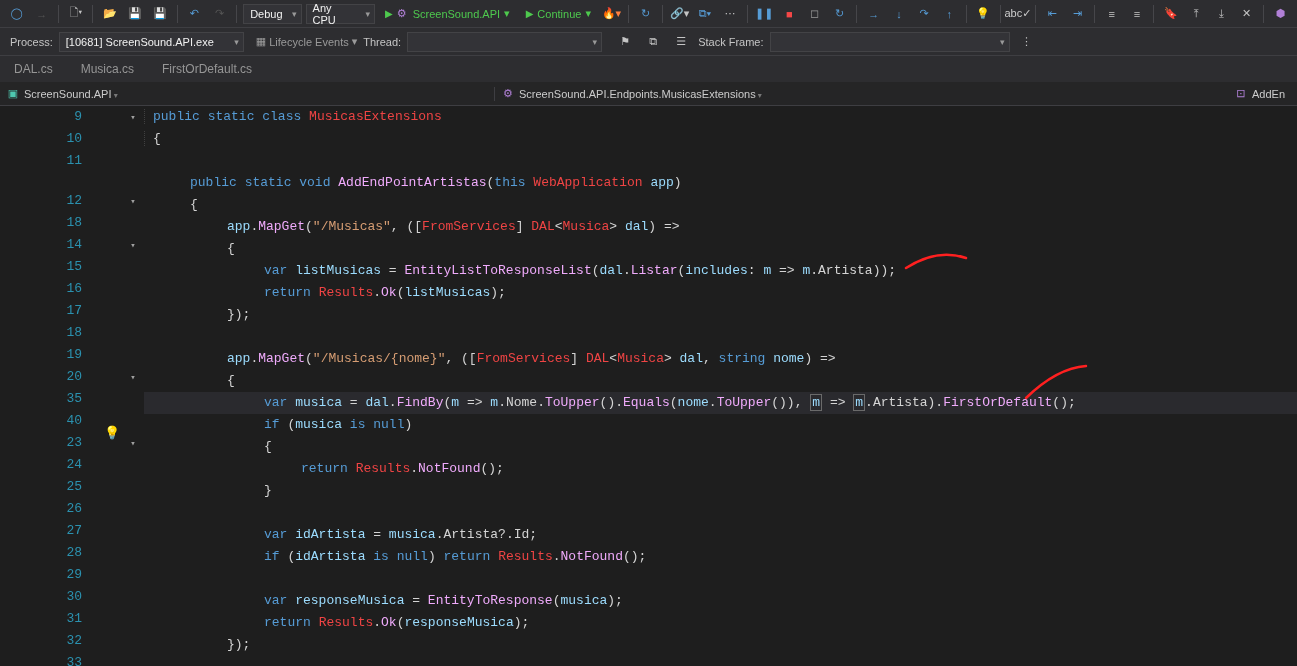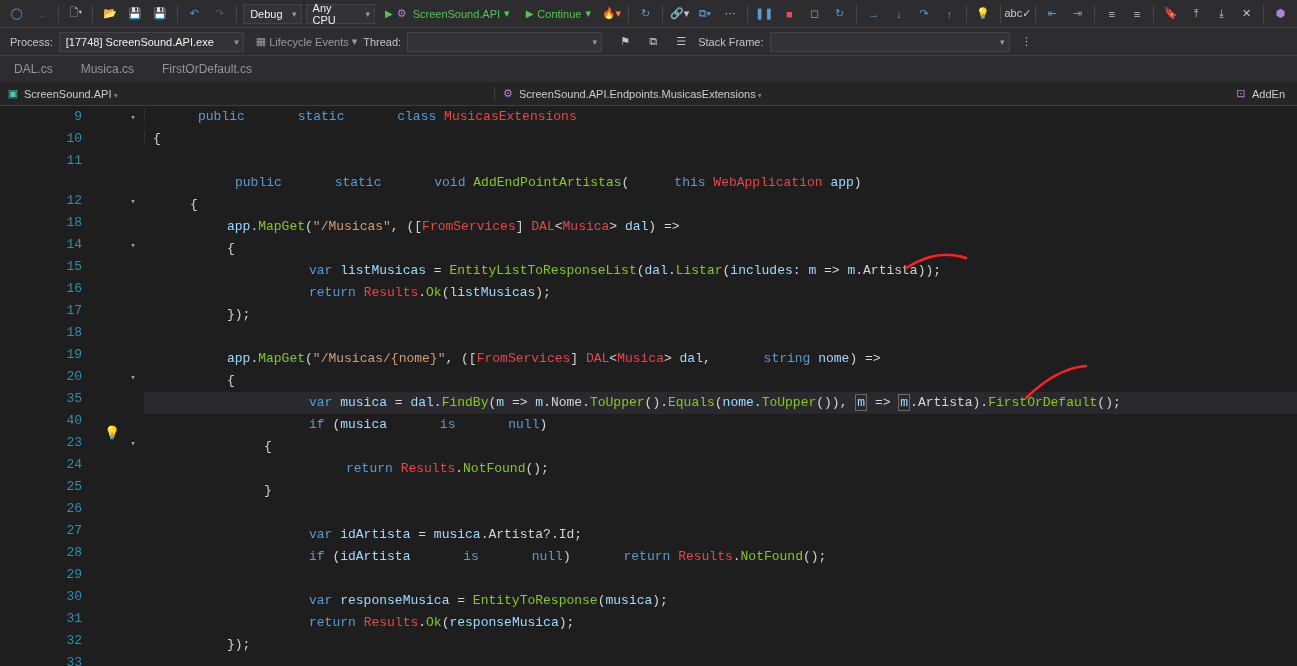--- a/index.html
+++ b/index.html
@@ -28,23 +28,23 @@
 .ctx-icon { width:14px; height:14px; display:inline-flex; align-items:center; justify-content:center; font-size:11px; }
 .editor { display:flex; height:calc(666px - 28px - 28px - 26px - 24px); background:#1e1e1e; }
 .gutter { width:100px; background:#1e1e1e; text-align:right; padding-right:18px; color:#2b91af; font-size:13px; position:relative; }
 .gutter .ln { height:22px; line-height:22px; position:relative; }
 .fold-col { width:18px; position:relative; }
 .fold-col .fold { height:22px; display:flex; align-items:center; justify-content:center; color:#a0a0a0; font-size:9px; cursor:pointer; }
 .margin-col { width:24px; position:relative; }
 .margin-col .lightbulb { position:absolute; left:4px; color:#ffcc00; font-size:13px; }
 .code { flex:1; position:relative; padding-left:2px; }
 .code .line { height:22px; line-height:22px; white-space:pre; }
-.c-kw { color:#569cd6;margin-left:45px; }
+.c-kw { color:#569cd6; }
 .c-type { color:#ef4444; }
-.c-method { color:#84cc16; }
+.c-method { color:#f0abfc; }
 .c-str { color:#d69d73; }
 .c-var { color:#9cdcfe; }
 .c-param { color:#9cdcfe; }
 .c-prop { color:#d4d4d4; }
 .ref-lens { color:#969696; font-size:11px; height:18px; line-height:18px; }
 .hl-line { background:#2a2a2e; }
 svg.annot { position:absolute; pointer-events:none; }
 .box-sel { border:1px solid #6a6a6a; padding:0 1px; }
 </style>
 </head>
@@ -98,21 +98,21 @@
  <span class="tb-btn">🔖</span>
  <span class="tb-btn">⤒</span>
  <span class="tb-btn">⤓</span>
  <span class="tb-btn">✕</span>
  <span class="sep"></span>
  <span class="tb-btn" style="color:#b180d7">⬢</span>
 </div>
 
 <div class="debug-bar">
  <span>Process:</span>
- <span class="tb-combo" style="min-width:185px">[17748] ScreenSound.API.exe</span>
+ <span class="tb-combo" style="min-width:185px">[10681] ScreenSound.API.exe</span>
  <span class="sep"></span>
  <span style="color:#9a9a9a;display:flex;align-items:center;gap:3px">▦ <span>Lifecycle Events</span> ▾</span>
  <span>Thread:</span>
  <span class="tb-combo" style="min-width:195px"></span>
  <span class="sep"></span>
  <span class="tb-btn">⚑</span>
  <span class="tb-btn">⧉</span>
  <span class="tb-btn">☰</span>
  <span>Stack Frame:</span>
  <span class="tb-combo" style="min-width:240px"></span>

